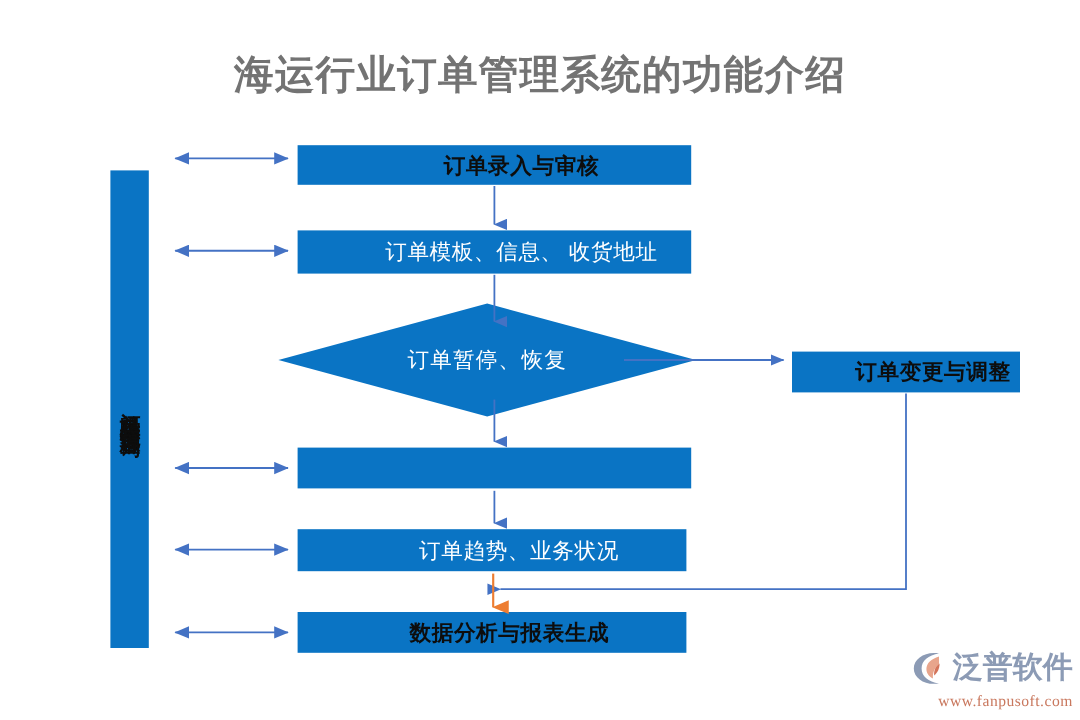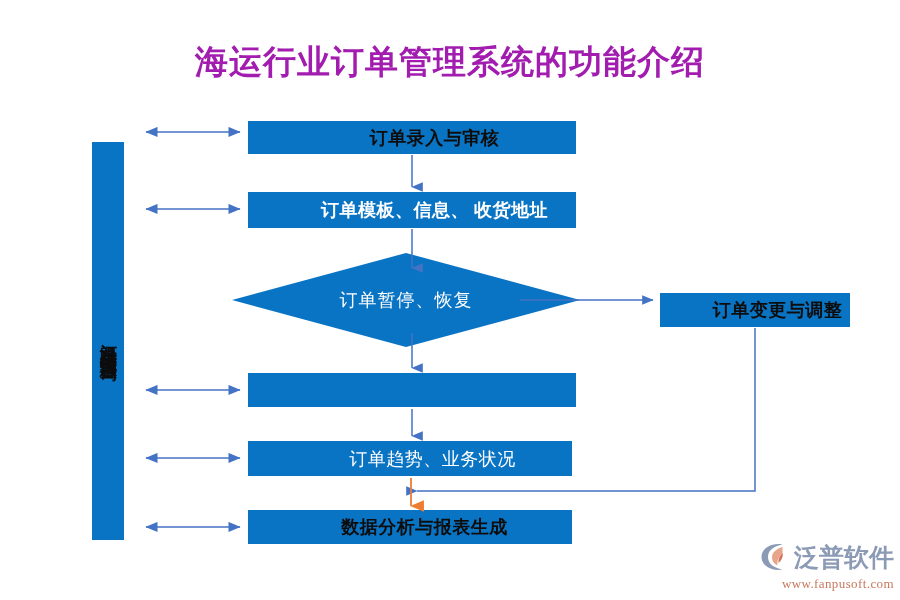--- a/index.html
+++ b/index.html
@@ -27,21 +27,21 @@
   }
 
   .title {
     position: absolute;
     left: 0;
     top: 40px;
     width: 900px;
     text-align: center;
     font-size: 33px;
     font-weight: 700;
-    color: #a21caf;
+    color: #737373;
     letter-spacing: 1px;
     font-family: "Liberation Serif", "DejaVu Serif", serif;
     white-space: nowrap;
   }
 
   .node {
     position: absolute;
     box-sizing: border-box;
     display: flex;
     align-items: center;
@@ -109,21 +109,21 @@
     position: relative;
     flex: 0 0 auto;
     margin-right: 2px;
   }
   .logo-text {
     font-size: 25px;
     font-weight: 700;
     color: #8c9bb5;
     letter-spacing: 0px;
     line-height: 32px;
-    font-family: Liberation Sans, sans-serif;
+    font-family: Liberation Serif, serif;
     white-space: nowrap;
   }
   .logo-url {
     margin-top: 2px;
     font-size: 13px;
     color: #c9785e;
     letter-spacing: 0.4px;
     text-align: right;
     font-family: "Liberation Serif", "DejaVu Serif", serif;
     white-space: nowrap;
@@ -191,21 +191,21 @@
   </svg>
 
   <div class="vbar" style="left:92px; top:142px; width:32px; height:398px;">
     <span class="vtext">订单跟踪与物流信息查询</span>
   </div>
 
   <div class="node dark" style="left:248px; top:121px; width:328px; height:33px;">
     <span>订单录入与审核</span>
   </div>
 
-  <div class="node light" style="left:248px; top:192px; width:328px; height:36px;font-weight:bold;">
+  <div class="node light" style="left:248px; top:192px; width:328px; height:36px;">
     <span>订单模板、信息、 收货地址</span>
   </div>
 
   <div class="diamond-label" style="left:290px; top:283px; width:232px; height:34px;">
     <span>订单暂停、恢复</span>
   </div>
 
   <div class="node dark" style="left:660px; top:293px; width:190px; height:34px;">
     <span>订单变更与调整</span>
   </div>

